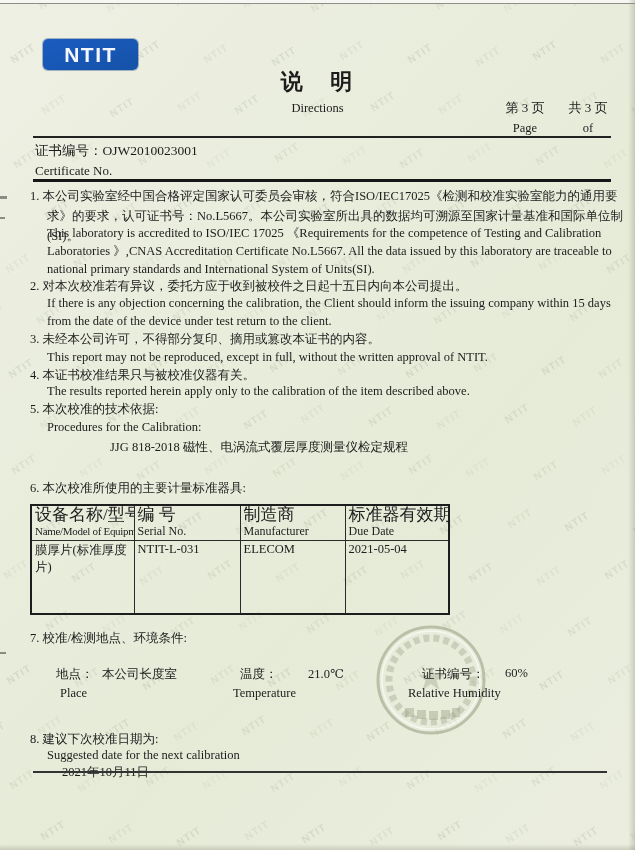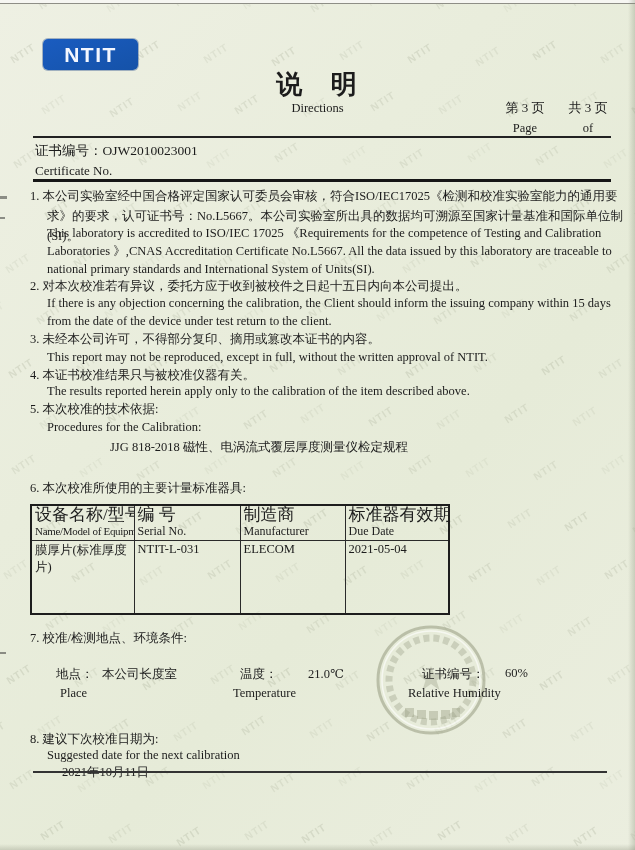--- a/index.html
+++ b/index.html
@@ -21,21 +21,21 @@
   .logo{
     position:absolute;z-index:3;left:43px;top:39px;width:95px;height:31px;
     border-radius:5px;display:flex;align-items:center;justify-content:center;
     box-shadow:0 0 0 1px rgba(20,60,130,.35);
   }
   .logo span{
     font-family:"Liberation Sans",sans-serif;font-weight:bold;font-size:21px;
     color:#f4f7ff;letter-spacing:1.5px;
   }
   .title-cn{left:0;top:67px;width:635px;text-align:center;
-    font-size:26px;font-weight:600;word-spacing:18px;letter-spacing:2px;}
+    font-size:22px;font-weight:600;word-spacing:18px;letter-spacing:2px;}
   .title-en{left:0;top:101px;width:635px;text-align:center;font-size:12.5px;}
   .pg{font-size:13px;text-align:center;}
   .rule{position:absolute;z-index:3;background:#222;}
   .cert-cn{left:35px;top:142px;font-size:13.5px;}
   .cert-en{left:35px;top:163px;font-size:13px;}
   .cn-p{font-size:12.5px;line-height:20px;padding-left:17px;text-indent:-17px;width:582px;}
   .en-p{font-size:12.5px;line-height:18px;width:566px;}
   .one{white-space:nowrap;}
   table.std{
     position:absolute;z-index:3;left:30px;top:504px;width:418px;

